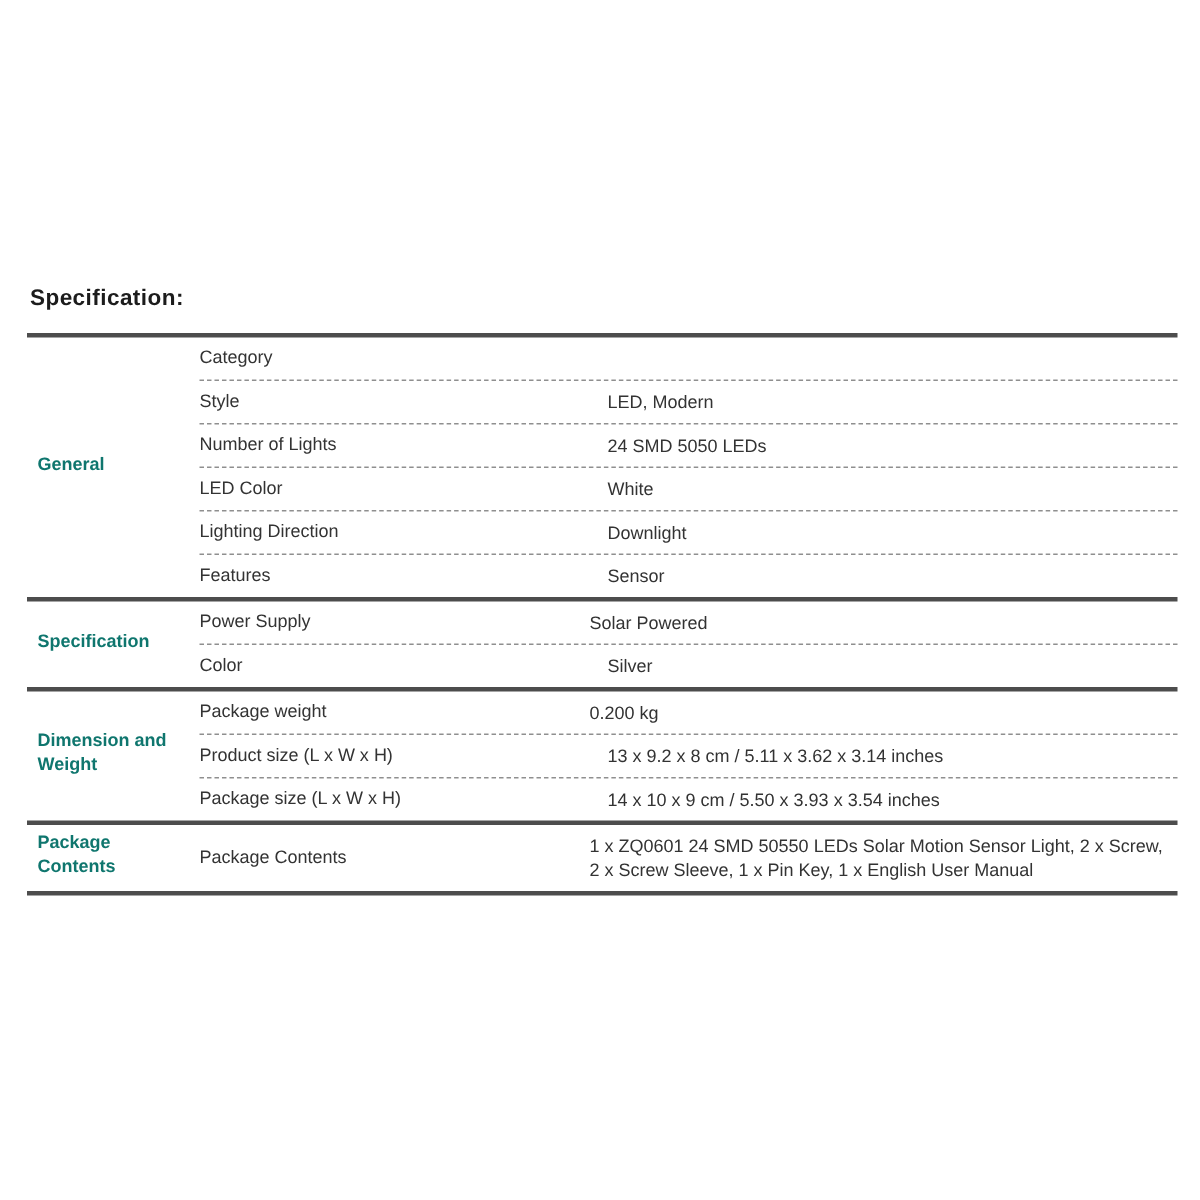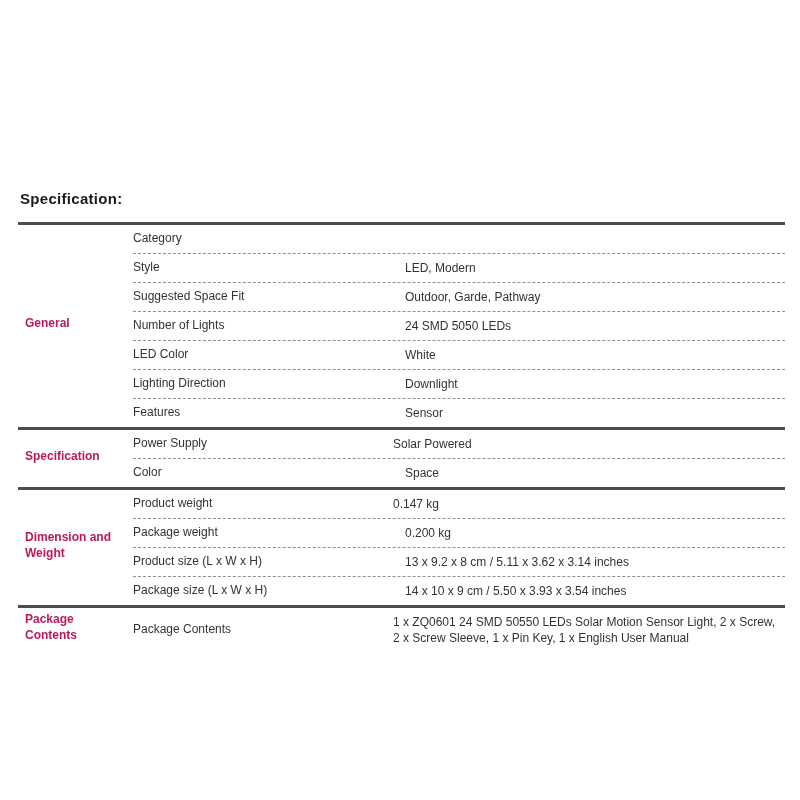--- a/index.html
+++ b/index.html
@@ -38,21 +38,21 @@
   .section {
     display: flex;
     border-top: 3px solid #4d4d4d;
   }
   .sec-name {
     width: 115px;
     box-sizing: border-box;
     padding: 4px 8px 8px 7px;
     font-size: 12px;
     font-weight: bold;
-    color: #be185d;
+    color: #0f766e;
     line-height: 1.3;
     display: flex;
     align-items: center;
   }
   .rows {
     flex: 1;
     display: flex;
     flex-direction: column;
     justify-content: flex-start;
   }
@@ -99,24 +99,20 @@
       <div class="sec-name">General</div>
       <div class="rows">
         <div class="row">
           <div class="lbl">Category</div>
         </div>
         <div class="row">
           <div class="lbl">Style</div>
           <div class="val">LED, Modern</div>
         </div>
         <div class="row">
-          <div class="lbl">Suggested Space Fit</div>
-          <div class="val">Outdoor, Garde, Pathway</div>
-        </div>
-        <div class="row">
           <div class="lbl">Number of Lights</div>
           <div class="val">24 SMD 5050 LEDs</div>
         </div>
         <div class="row">
           <div class="lbl">LED Color</div>
           <div class="val">White</div>
         </div>
         <div class="row">
           <div class="lbl">Lighting Direction</div>
           <div class="val">Downlight</div>
@@ -130,32 +126,28 @@
 
     <div class="section">
       <div class="sec-name">Specification</div>
       <div class="rows">
         <div class="row">
           <div class="lbl">Power Supply</div>
           <div class="val">Solar Powered</div>
         </div>
         <div class="row">
           <div class="lbl">Color</div>
-          <div class="val">Space</div>
+          <div class="val">Silver</div>
         </div>
       </div>
     </div>
 
     <div class="section">
       <div class="sec-name">Dimension and Weight</div>
       <div class="rows">
-        <div class="row">
-          <div class="lbl">Product weight</div>
-          <div class="val">0.147 kg</div>
-        </div>
         <div class="row">
           <div class="lbl">Package weight</div>
           <div class="val">0.200 kg</div>
         </div>
         <div class="row">
           <div class="lbl">Product size (L x W x H)</div>
           <div class="val">13 x 9.2 x 8 cm / 5.11 x 3.62 x 3.14 inches</div>
         </div>
         <div class="row">
           <div class="lbl">Package size (L x W x H)</div>

